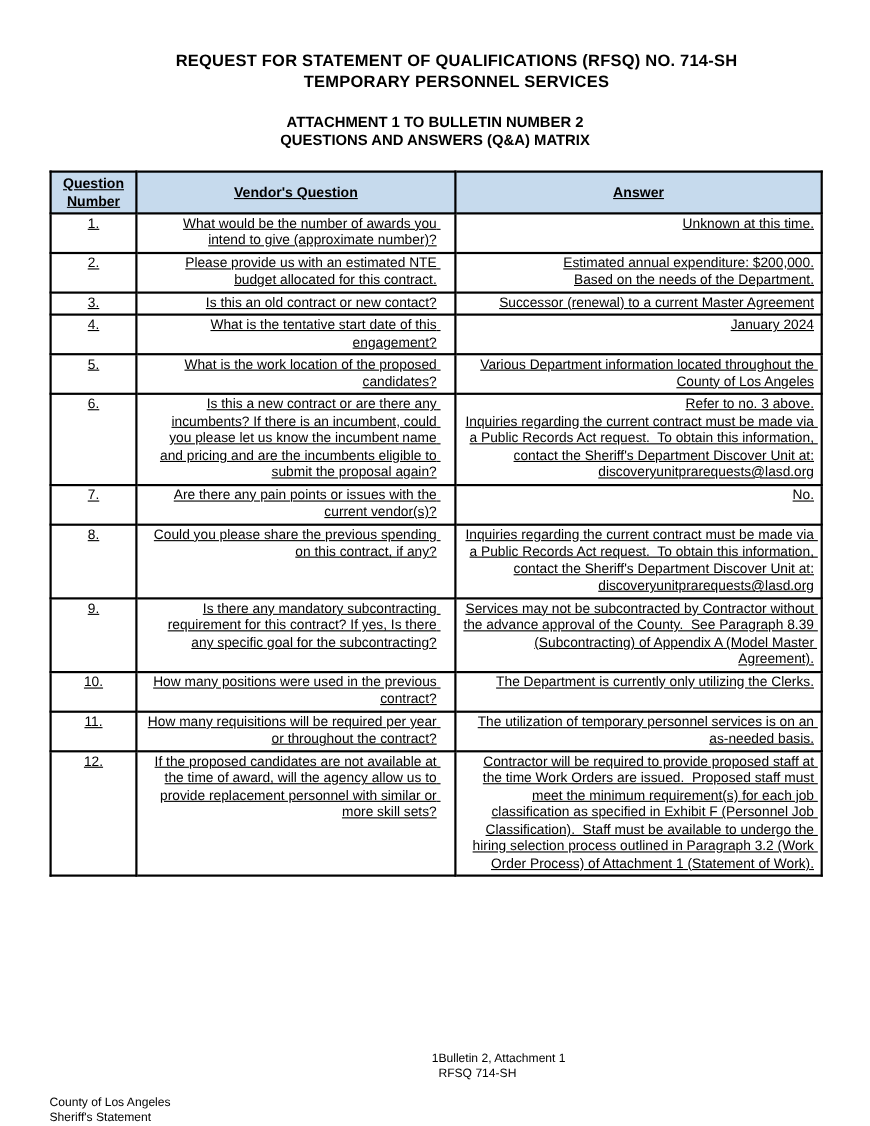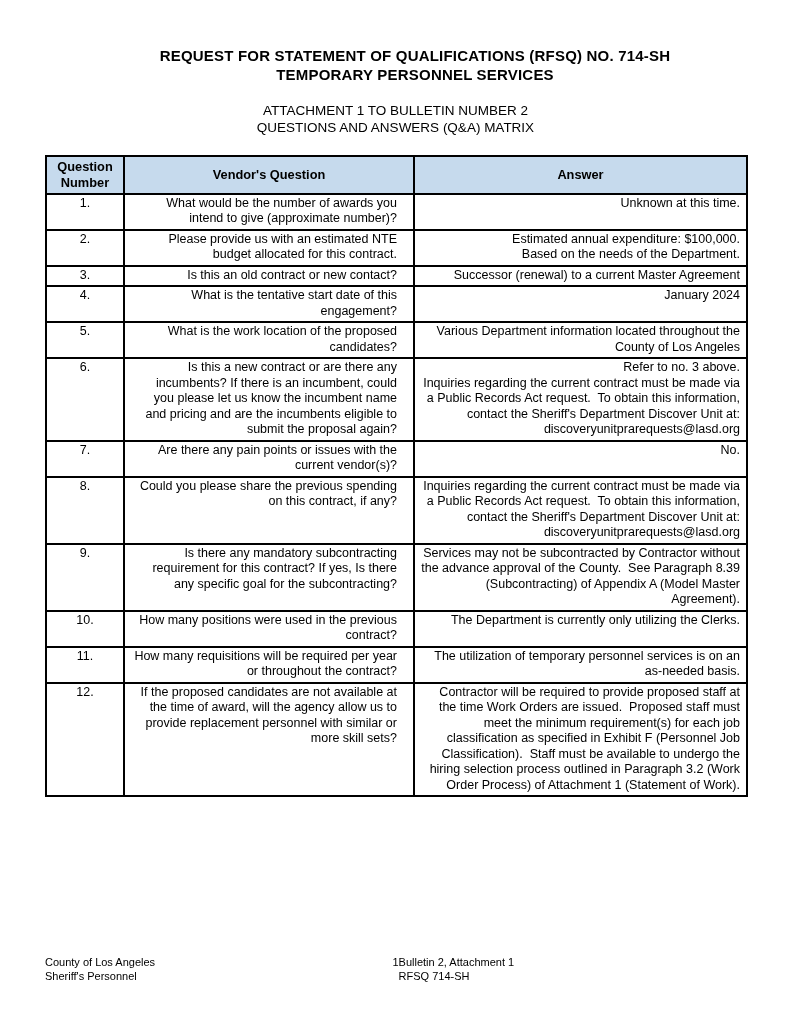--- a/index.html
+++ b/index.html
@@ -21,32 +21,34 @@
   .title-line {
     font-size: 15px;
     font-weight: bold;
     line-height: 19px;
     letter-spacing: 0.2px;
     padding-left: 39px;
   }
   .subtitle-block {
     margin-top: 19px;
     text-align: center;
+    font-weight: bold;
   }
   .subtitle-line {
     font-size: 13.5px;
     line-height: 16.5px;
   }
   table.qa-table {
     margin: 19px auto 0 45px;
     width: 701px;
     border-collapse: collapse;
     table-layout: fixed;
     font-size: 12.5px;
     line-height: 1.24;
+    text-decoration: underline;
   }
   .qa-table col.col-num { width: 78px; }
   .qa-table col.col-q   { width: 290px; }
   .qa-table col.col-a   { width: 333px; }
   .qa-table th, .qa-table td {
     border: 2px solid var(--border-color, #000000);
     text-align: right;
   }
   .qa-table th {
     background: var(--header-bg, #c6daed);
@@ -76,21 +78,21 @@
   .footer {
     position: absolute;
     left: 45px;
     right: 45px;
     top: 956px;
     display: grid;
     grid-template-columns: 1fr auto 1fr;
     font-size: 11px;
     line-height: 13.5px;
   }
-  .footer .left   { text-align: left; }
+  .footer .left   { text-align: left; margin-top: 40px; }
   .footer .center { text-align: center; }
   .footer .right  { text-align: left; }
 </style>
 </head>
 <body>
 
 <div class="page">
 
   <div class="title-block">
     <div class="title-line">REQUEST FOR STATEMENT OF QUALIFICATIONS (RFSQ) NO. 714-SH</div>
@@ -117,21 +119,21 @@
     </thead>
     <tbody id="qa-rows">
         <tr>
           <td class="number">1.</td>
           <td class="question">What would be the number of awards you intend to give (approximate number)?</td>
           <td class="answer">Unknown at this time.</td>
         </tr>
         <tr>
           <td class="number">2.</td>
           <td class="question">Please provide us with an estimated NTE budget allocated for this contract.</td>
-          <td class="answer">Estimated annual expenditure: $100,000.
+          <td class="answer">Estimated annual expenditure: $200,000.
 Based on the needs of the Department.</td>
         </tr>
         <tr>
           <td class="number">3.</td>
           <td class="question">Is this an old contract or new contact?</td>
           <td class="answer">Successor (renewal) to a current Master Agreement</td>
         </tr>
         <tr>
           <td class="number">4.</td>
           <td class="question">What is the tentative start date of this engagement?</td>
@@ -179,21 +181,21 @@
           <td class="number">12.</td>
           <td class="question">If the proposed candidates are not available at the time of award, will the agency allow us to provide replacement personnel with similar or more skill sets?</td>
           <td class="answer">Contractor will be required to provide proposed staff at the time Work Orders are issued.  Proposed staff must meet the minimum requirement(s) for each job classification as specified in Exhibit F (Personnel Job Classification).  Staff must be available to undergo the hiring selection process outlined in Paragraph 3.2 (Work Order Process) of Attachment 1 (Statement of Work).</td>
         </tr>
       </tbody>
   </table>
 
   <div class="footer">
     <div class="left">
       <div>County of Los Angeles</div>
-      <div>Sheriff's Personnel</div>
+      <div>Sheriff's Statement</div>
     </div>
     <div class="center">1</div>
     <div class="right">
       <div>Bulletin 2, Attachment 1</div>
       <div>RFSQ 714-SH</div>
     </div>
   </div>
 
 </div>
 

